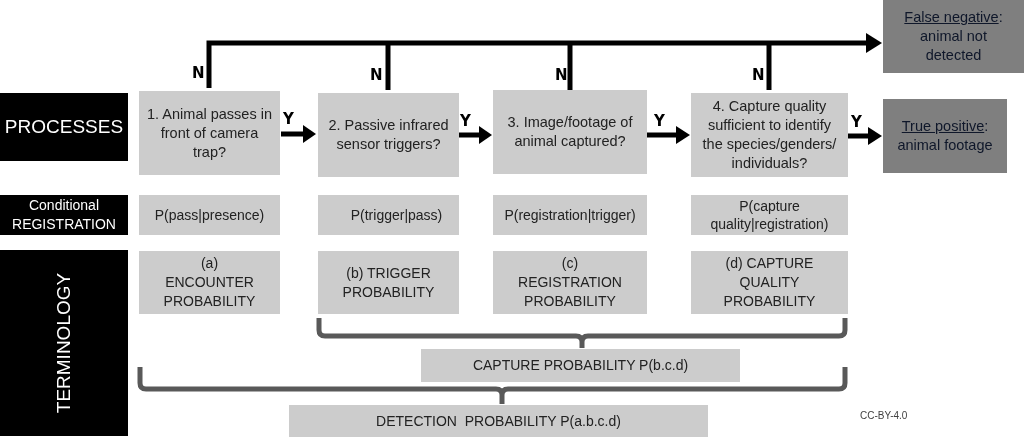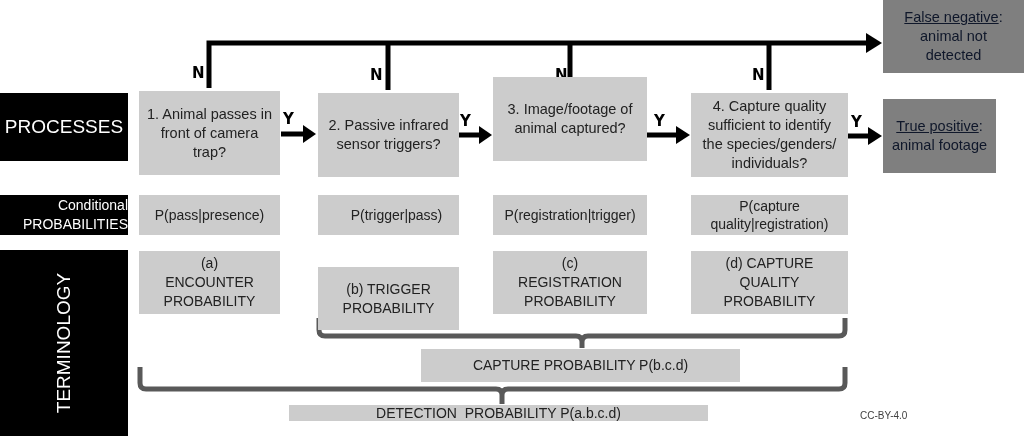--- a/index.html
+++ b/index.html
@@ -62,48 +62,48 @@
 <div class="abs bold-letter" style="left:370px;top:66px;">N</div>
 <div class="abs bold-letter" style="left:555px;top:66px;">N</div>
 <div class="abs bold-letter" style="left:752px;top:66px;">N</div>
 
 <div class="abs bold-letter" style="left:283px;top:110px;">Y</div>
 <div class="abs bold-letter" style="left:460px;top:112px;">Y</div>
 <div class="abs bold-letter" style="left:654px;top:112px;">Y</div>
 <div class="abs bold-letter" style="left:851px;top:113px;">Y</div>
 
 <div class="abs black label-big" style="left:0;top:93px;width:128px;height:68px;">PROCESSES</div>
-<div class="abs black label-small" style="left:0;top:195px;width:128px;height:40px;flex-direction:column;align-items:flex-end;">
+<div class="abs black label-small" style="left:0;top:195px;width:128px;height:40px;flex-direction:column;">
   <span>Conditional</span>
-  <span>PROBABILITIES</span>
+  <span>REGISTRATION</span>
 </div>
 <div class="abs black" style="left:0;top:250px;width:128px;height:186px;">
   <span class="rot">TERMINOLOGY</span>
 </div>
 
 <div class="abs grey proc" style="left:139px;top:91px;width:141px;height:84px;">1. Animal passes in front of camera trap?</div>
 <div class="abs grey proc" style="left:318px;top:93px;width:141px;height:84px;">2. Passive infrared sensor triggers?</div>
-<div class="abs grey proc" style="left:493px;top:77px;width:154px;height:84px;">3. Image/footage of animal captured?</div>
+<div class="abs grey proc" style="left:493px;top:90px;width:154px;height:84px;">3. Image/footage of animal captured?</div>
 <div class="abs grey proc" style="left:691px;top:93px;width:157px;height:84px;">4. Capture quality sufficient to identify the species/genders/ individuals?</div>
 
 <div class="abs dark" style="left:883px;top:0;width:141px;height:73px;font-size:14.5px;line-height:19px;">
   <div><span class="u">False negative</span><span>:</span></div>
   <div style="width:90px;">animal not detected</div>
 </div>
-<div class="abs dark" style="left:883px;top:99px;width:113px;height:74px;font-size:14.5px;line-height:19px;">
+<div class="abs dark" style="left:883px;top:99px;width:124px;height:74px;font-size:14.5px;line-height:19px;">
   <div><span class="u">True positive</span><span>:</span></div>
   <div>animal footage</div>
 </div>
 
 <div class="abs grey cond" style="left:139px;top:195px;width:141px;height:40px;">P(pass|presence)</div>
 <div class="abs grey cond" style="left:318px;top:195px;width:141px;height:40px;padding-left:20px;">P(trigger|pass)</div>
 <div class="abs grey cond" style="left:493px;top:195px;width:154px;height:40px;">P(registration|trigger)</div>
 <div class="abs grey cond" style="left:691px;top:195px;width:157px;height:40px;padding:8px 22px;">P(capture quality|registration)</div>
 
 <div class="abs grey term" style="left:139px;top:251px;width:141px;height:63px;padding:0 22px;">(a) ENCOUNTER PROBABILITY</div>
-<div class="abs grey term" style="left:318px;top:251px;width:141px;height:63px;padding:0 28px;margin-top:16px;">(b) TRIGGER PROBABILITY</div>
+<div class="abs grey term" style="left:318px;top:251px;width:141px;height:63px;padding:0 28px;">(b) TRIGGER PROBABILITY</div>
 <div class="abs grey term" style="left:493px;top:251px;width:154px;height:63px;padding:0 18px;">(c) REGISTRATION PROBABILITY</div>
 <div class="abs grey term" style="left:691px;top:251px;width:157px;height:63px;padding:0 14px;">(d) CAPTURE QUALITY PROBABILITY</div>
 
 <div class="abs grey term" style="left:421px;top:349px;width:319px;height:33px;">CAPTURE PROBABILITY P(b.c.d)</div>
-<div class="abs grey term" style="left:289px;top:405px;width:419px;height:16px;white-space:pre;">DETECTION  PROBABILITY P(a.b.c.d)</div>
+<div class="abs grey term" style="left:289px;top:405px;width:419px;height:32px;white-space:pre;">DETECTION  PROBABILITY P(a.b.c.d)</div>
 
 <div class="abs cc" style="left:860px;top:410px;">CC-BY-4.0</div>
 
 </body></html>

